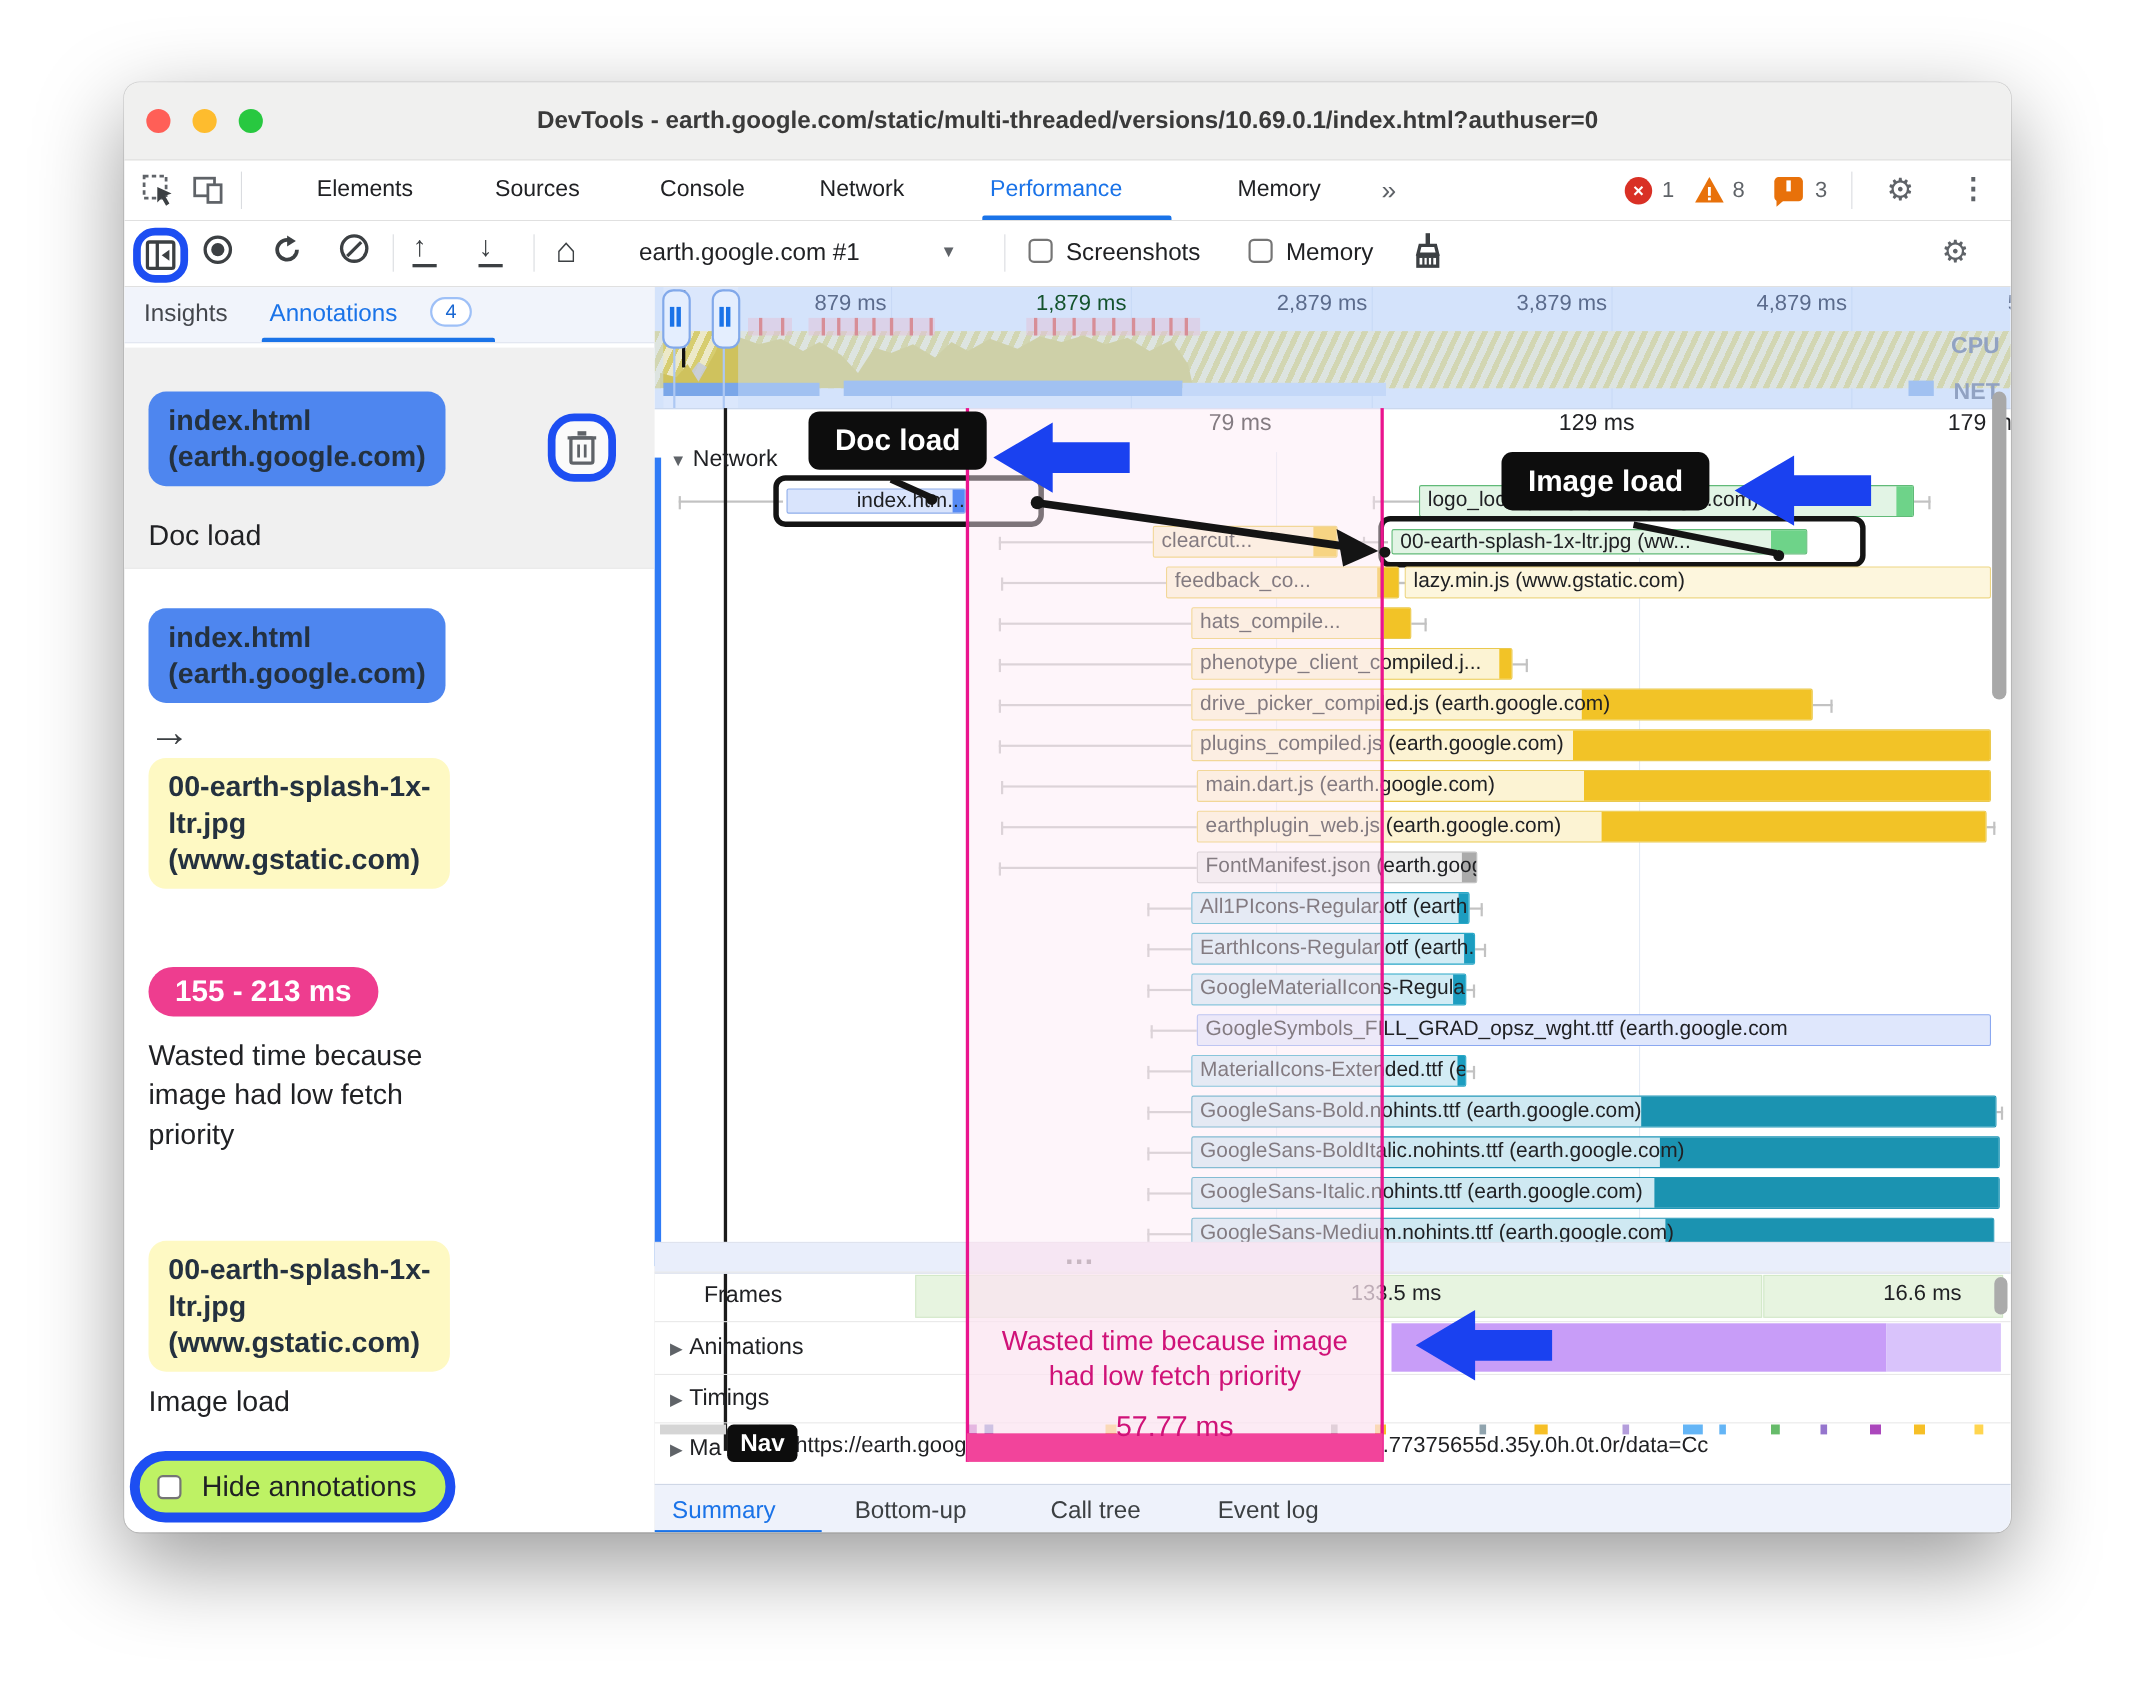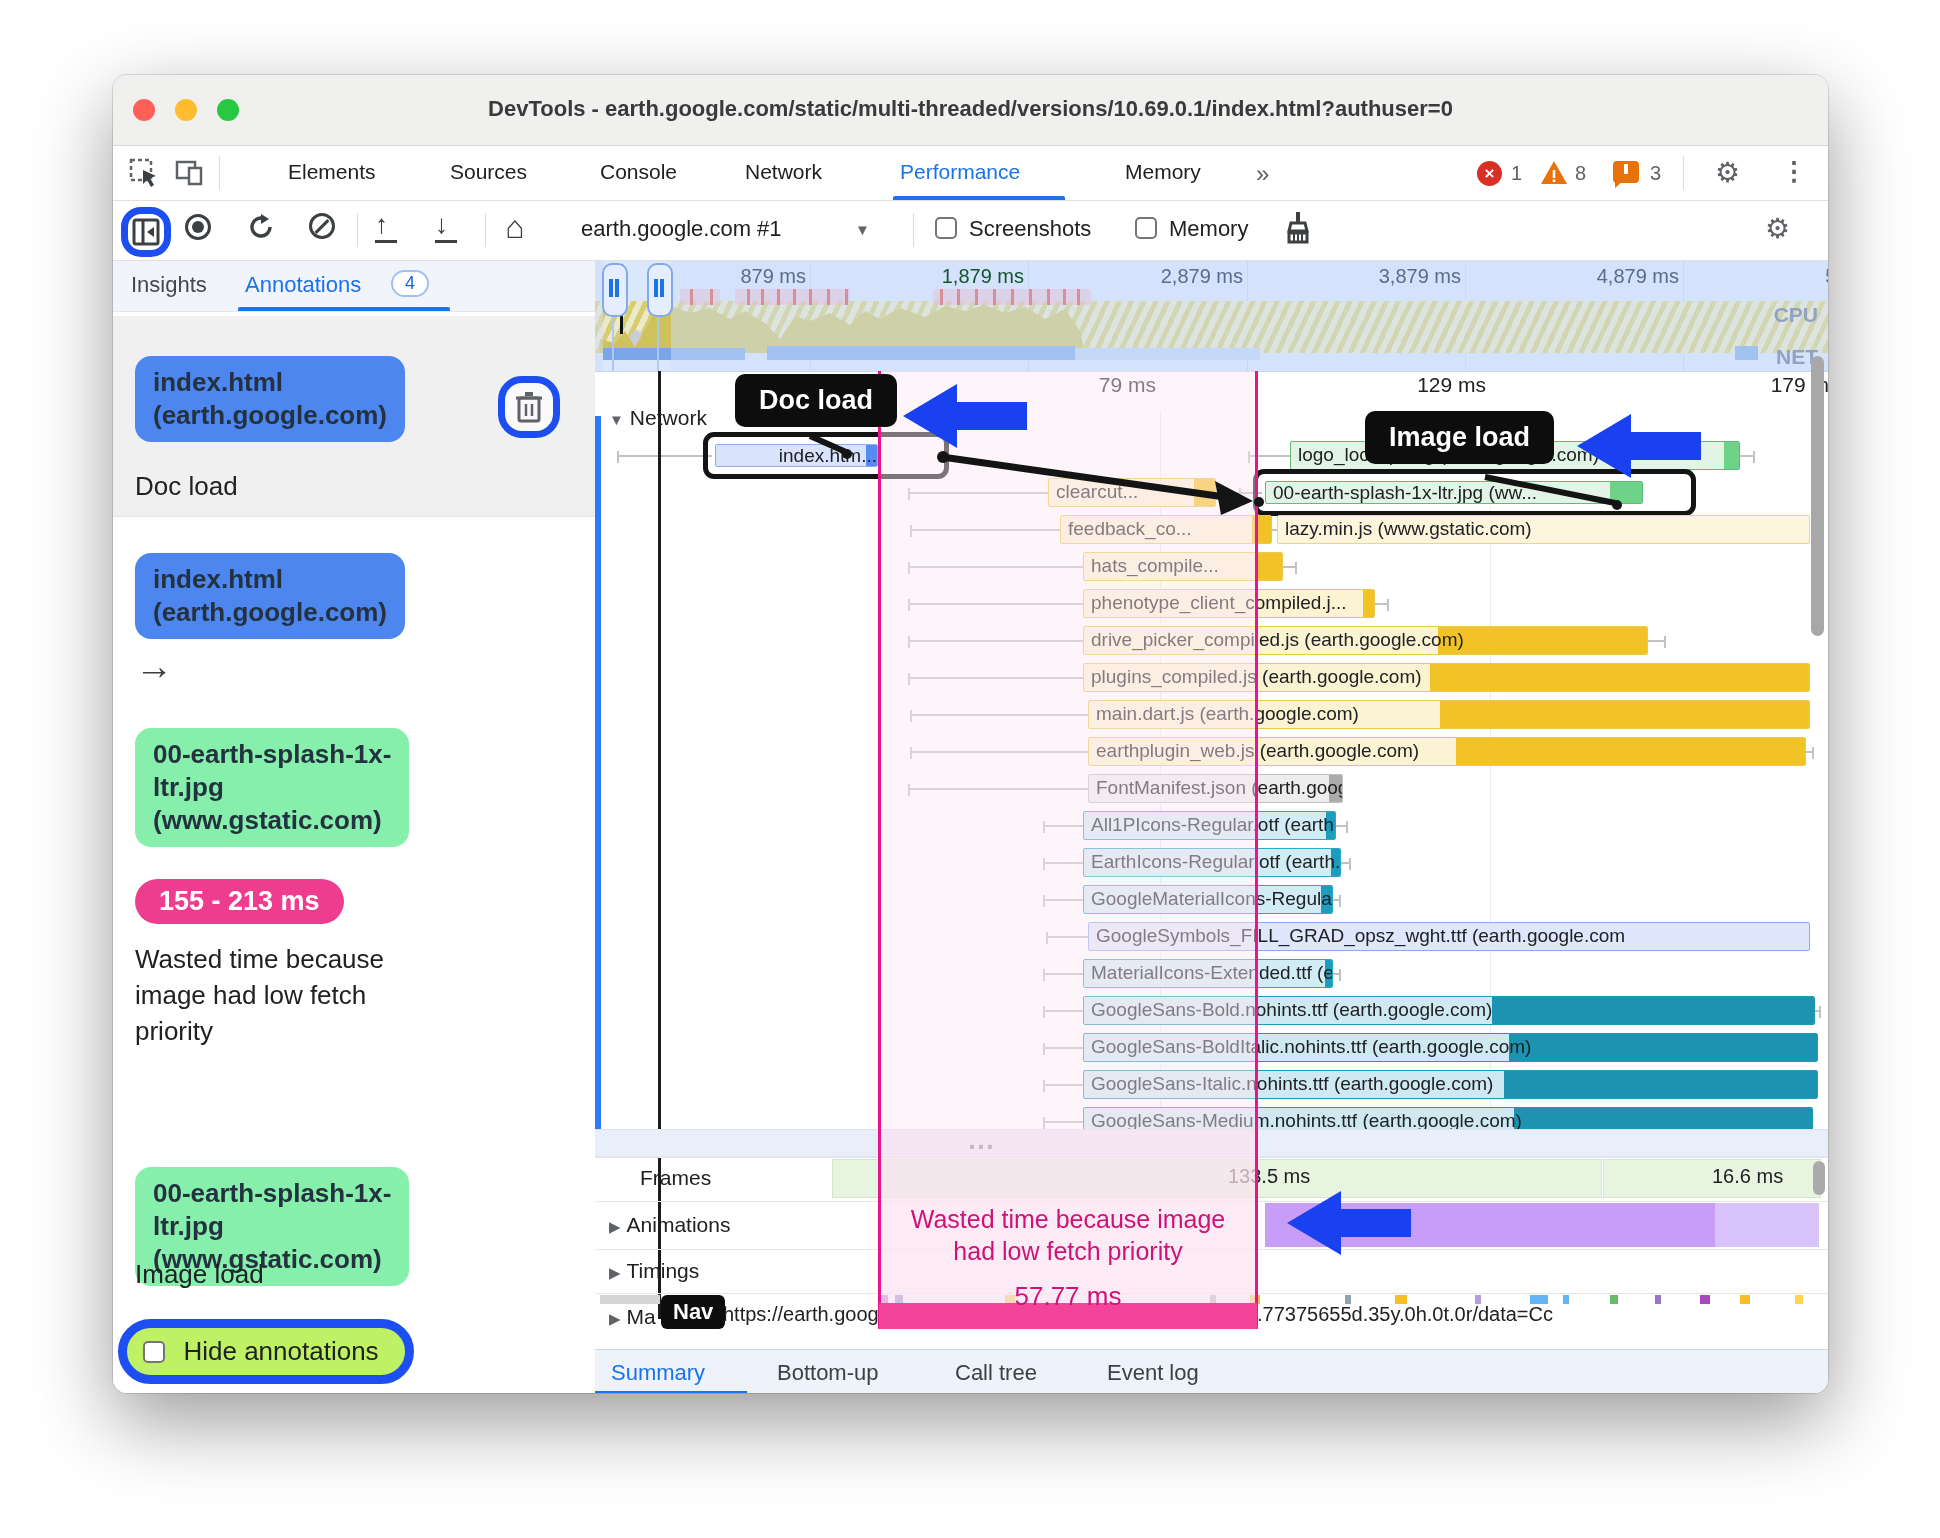--- a/index.html
+++ b/index.html
@@ -23,21 +23,21 @@
   .blue-ring{border:7px solid #1d4ef2;border-radius:20px;}
   .icon-28{width:28px;height:28px;}
   
   #sidebar{position:absolute;left:0;top:186px;width:482px;bottom:0;background:#fff;border-right:1px solid #d5d5d5;}
   #sb-tabs{position:absolute;left:0;top:0;right:0;height:50px;background:#f1f4fb;border-bottom:1px solid #e2e6f0;}
   .sb-tab{position:absolute;top:11px;font-size:22px;color:#44474d;}
   .sb-tab.active{color:#1a73e8;}
   .badge-pill{position:absolute;top:9px;font-size:18px;color:#1967d2;border:2px solid #9ec0f7;border-radius:999px;padding:1px 12px;background:#fff;}
   .chip{white-space:pre-line;font-weight:700;font-size:26px;line-height:33px;color:#24313f;border-radius:16px;padding:10px 18px;display:inline-block;}
   .chip.blue{background:#4e86ef;}
-  .chip.green{background:#86efac;margin-top:39px;}
+  .chip.green{background:#fef9c3;}
   .caption{font-size:26px;color:#202124;white-space:pre-line;line-height:36px;}
   .range-pill{display:inline-block;background:#ee3d8f;color:#fff;font-weight:700;font-size:27px;border-radius:26px;padding:7px 24px;}
   
   #main{position:absolute;left:482px;top:186px;width:1233px;bottom:0;background:#fff;overflow:hidden;}
   
   #minimap{position:absolute;left:0;top:0;width:1233px;height:110px;background:#dbe7fc;border-bottom:1px solid #c9d6ec;overflow:hidden;}
   #mm-hatch{position:absolute;left:0;top:40px;width:1233px;height:52px;
      background:repeating-linear-gradient(115deg,#d6ca60 0 5px,#eee9c2 5px 11px);opacity:.9;}
   .mm-label{position:absolute;right:10px;font-size:21px;font-weight:700;color:#91a2c2;}
   .mm-shade{position:absolute;top:0;bottom:0;background:rgba(205,223,250,.48);}

